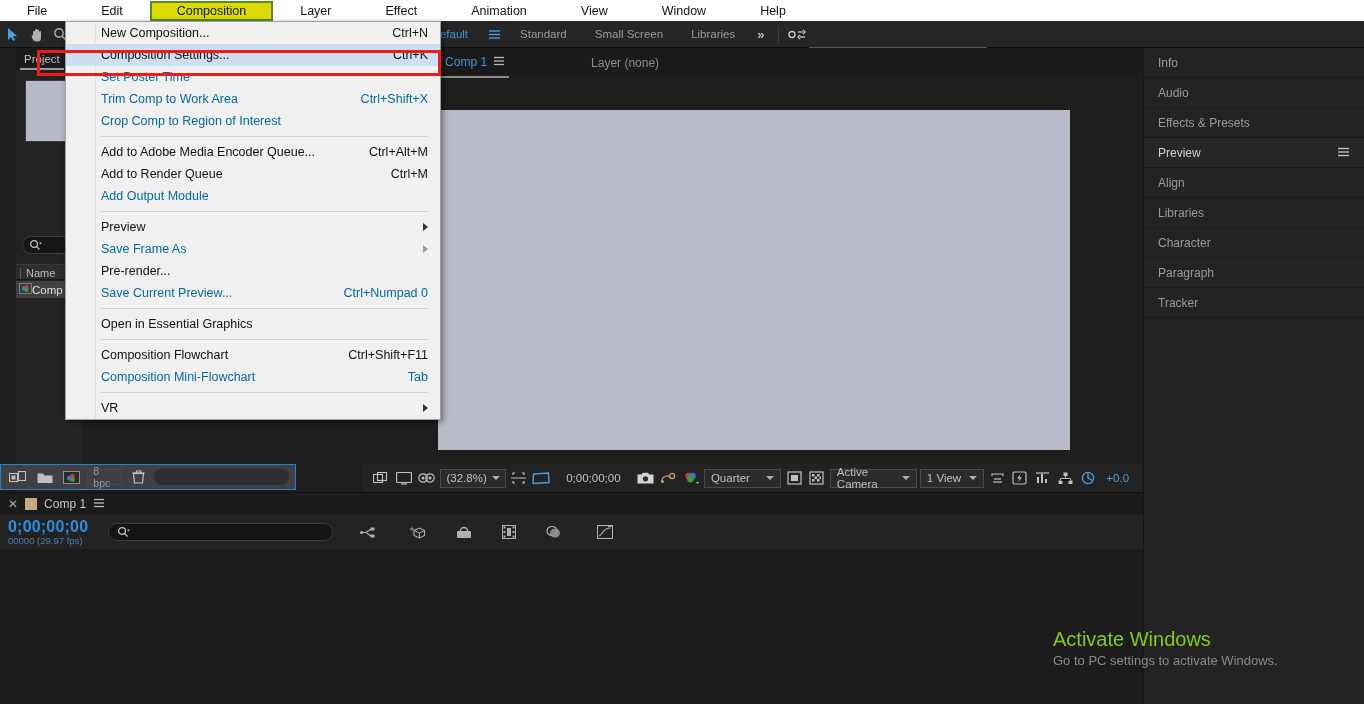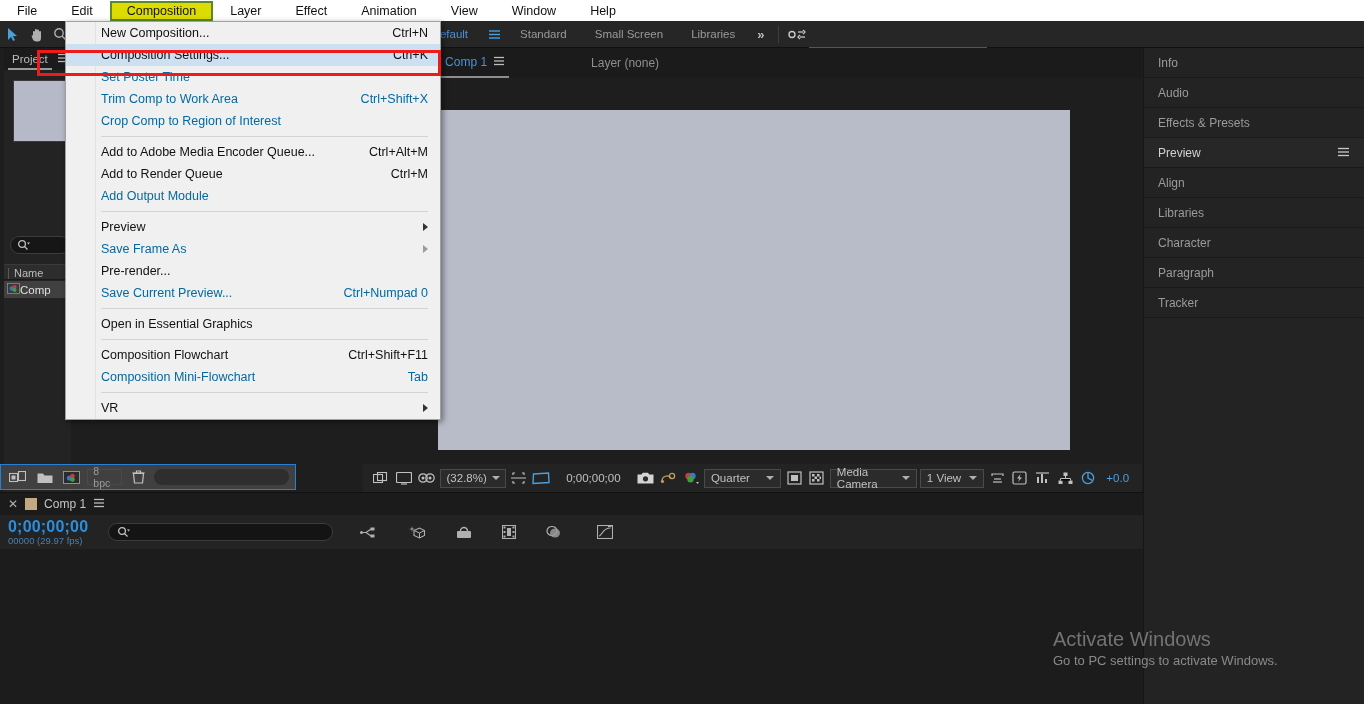--- a/index.html
+++ b/index.html
@@ -1,34 +1,34 @@
 <!DOCTYPE html>
 <html><head>
 <meta charset="utf-8">
 <style>
   * { box-sizing: border-box; margin:0; padding:0; }
   html,body { width:1364px; height:704px; overflow:hidden; background:#1e1e1e; }
   body { font-family:"Liberation Sans", sans-serif; font-size:12px; color:#c8c8c8; position:relative; }
 
   
   #menubar { position:absolute; left:0; top:0; width:1364px; height:21px; background:#fff; display:flex; align-items:center; }
-  #menubar .mi { font-size:12.5px; color:#111; padding:2px 17px; line-height:16px; white-space:nowrap; }
+  #menubar .mi { font-size:12.5px; color:#111; padding:2px 27px; line-height:16px; white-space:nowrap; }
   #menubar .mi.hl { background:#dcdc00; outline:2px solid #5a8a2a; outline-offset:-2px; }
 
   
   #toolbar { position:absolute; left:0; top:21px; width:1364px; height:27px; background:#262626; display:flex; align-items:center; border-bottom:1px solid #111; }
   .tbicon { width:22px; height:20px; display:inline-flex; align-items:center; justify-content:center; margin:0 1px; }
   .tbsep { width:1px; height:17px; background:#3d3d3d; margin:0 6px; }
   .ws { font-size:11.5px; color:#9a9a9a; padding:0 14px; white-space:nowrap; }
   .ws.act { color:#4a90d9; }
   #searchhelp { display:flex; align-items:center; gap:6px; height:19px; border:1px solid #555; background:#262626; padding:0 6px; width:178px;margin-top:44px; }
   #searchhelp span.t { font-size:11.5px; color:#a9a9a9; }
 
   
-  #projpanel { position:absolute; left:4px; top:48px; width:67px; height:444px; background:#232323; }
+  #projpanel { position:absolute; left:16px; top:48px; width:67px; height:444px; background:#232323; }
   #projtabbar { height:22px; background:#1b1b1b; display:flex; align-items:center; padding:0 4px; }
   #projtab { font-size:11.5px; color:#bdbdbd; padding:0 4px; border-bottom:2px solid #9a9a9a; height:21px; line-height:21px;}
   #thumb { position:absolute; left:9px; top:32px; width:58px; height:62px; background:#b6bac8; border:1px solid #3a3a3a;}
   #projsearch { position:absolute; left:6px; top:188px; width:60px; height:18px; background:#161616; border:1px solid #3c3c3c; border-radius:9px; display:flex; align-items:center; padding-left:6px;}
   #namehdr { position:absolute; left:0; top:216px; width:67px; height:16px; background:#2d2d2d; border-top:1px solid #3a3a3a; border-bottom:1px solid #1a1a1a; display:flex; align-items:flex-end; font-size:11px; color:#bdbdbd;}
   #compitem { position:absolute; left:0; top:233px; width:67px; height:17px; background:#404040; display:flex; align-items:center; gap:3px; padding-left:16px; font-size:11.5px; color:#e0e0e0;}
   #projbottom { position:absolute; left:0; top:464px; width:296px; height:26px; background:#404040; border:1px solid #2a7fd4; display:flex; align-items:center; gap:5px; padding:0 6px;}
   #bpc { border:1px solid #4a4a4a; height:16px; padding:0 5px; font-size:10.5px; color:#9a9a9a; display:flex; align-items:center;}
   #projslot { width:150px; height:16px; background:#2e2e2e; border-radius:8px; }
 
@@ -55,21 +55,21 @@
   #timeline { position:absolute; left:0; top:492px; width:1143px; height:212px; background:#1c1c1c; border-top:1px solid #111; }
   #tltabbar { height:22px; background:#1b1b1b; display:flex; align-items:center; gap:7px; padding:0 8px; }
   #tltab { font-size:12px; color:#c4c4c4; }
   #tlhdr { position:absolute; left:0; top:22px; width:1143px; height:34px; background:#232323; display:flex; align-items:center; padding:0 8px; gap:8px;}
   #tc { font-size:16px; color:#2a8fe0; font-weight:bold; letter-spacing:0.2px; line-height:17px;}
   #tcsub { font-size:9.5px; color:#4a7fae; }
   #tlsearch { width:225px; height:18px; background:#141414; border:1px solid #3c3c3c; border-radius:9px; display:flex; align-items:center; padding-left:8px;}
 
   
   #wm { position:absolute; left:1053px; top:626px; width:300px; color:#8a8a8a; pointer-events:none; }
-  #wm .big { font-size:20px; line-height:26px; color:#737373;}
+  #wm .big { font-size:20px; line-height:26px; color:#84cc16;}
   #wm .sml { font-size:13px; line-height:18px; color:#8a8a8a;}
 
   
   #menu { position:absolute; left:65px; top:21px; width:376px; background:#f0f0f0; border:1px solid #a0a0a0; box-shadow:2px 2px 6px rgba(0,0,0,.45); z-index:50; }
   .mrow { height:22px; display:flex; align-items:center; padding-left:35px; padding-right:12px; font-size:12.5px; color:#111; position:relative;}
   .mrow .sc { margin-left:auto; font-size:12.5px; color:#111; }
   .mrow.dis, .mrow.dis .sc { color:#0369a1; }
   .mrow.sel { background:#cde0f2; }
   .msep { height:1px; background:#d3d3d3; margin:4px 12px 4px 35px; }
   .arrow { margin-left:auto; width:0;height:0;border-top:4px solid transparent;border-bottom:4px solid transparent;border-left:5px solid #333; }
@@ -368,21 +368,21 @@
             <rect x="3" y="3" width="2.5" height="2.5"></rect>
             <rect x="8" y="3" width="2.5" height="2.5"></rect>
             <rect x="5.5" y="5.5" width="2.5" height="2.5"></rect>
             <rect x="10.5" y="5.5" width="1.5" height="2.5"></rect>
             <rect x="3" y="8" width="2.5" height="2.5"></rect>
             <rect x="8" y="8" width="2.5" height="2.5"></rect>
           </g>
         </svg>
     </span>
     <span class="ddown" style="width:104px;justify-content:space-between;">
-      <span>Media Camera</span>
+      <span>Active Camera</span>
       <span class="caret"></span>
     </span>
     <span class="ddown" style="width:76px;justify-content:space-between;">
       <span>1 View</span>
       <span class="caret"></span>
     </span>
     <span class="tbicon">
       <svg width="15" height="13" viewBox="0 0 15 13">
           <g stroke="#c0c0c0" stroke-width="1.2" fill="none">
             <path d="M2 4 L2 2 L13 2 L13 4"></path>

